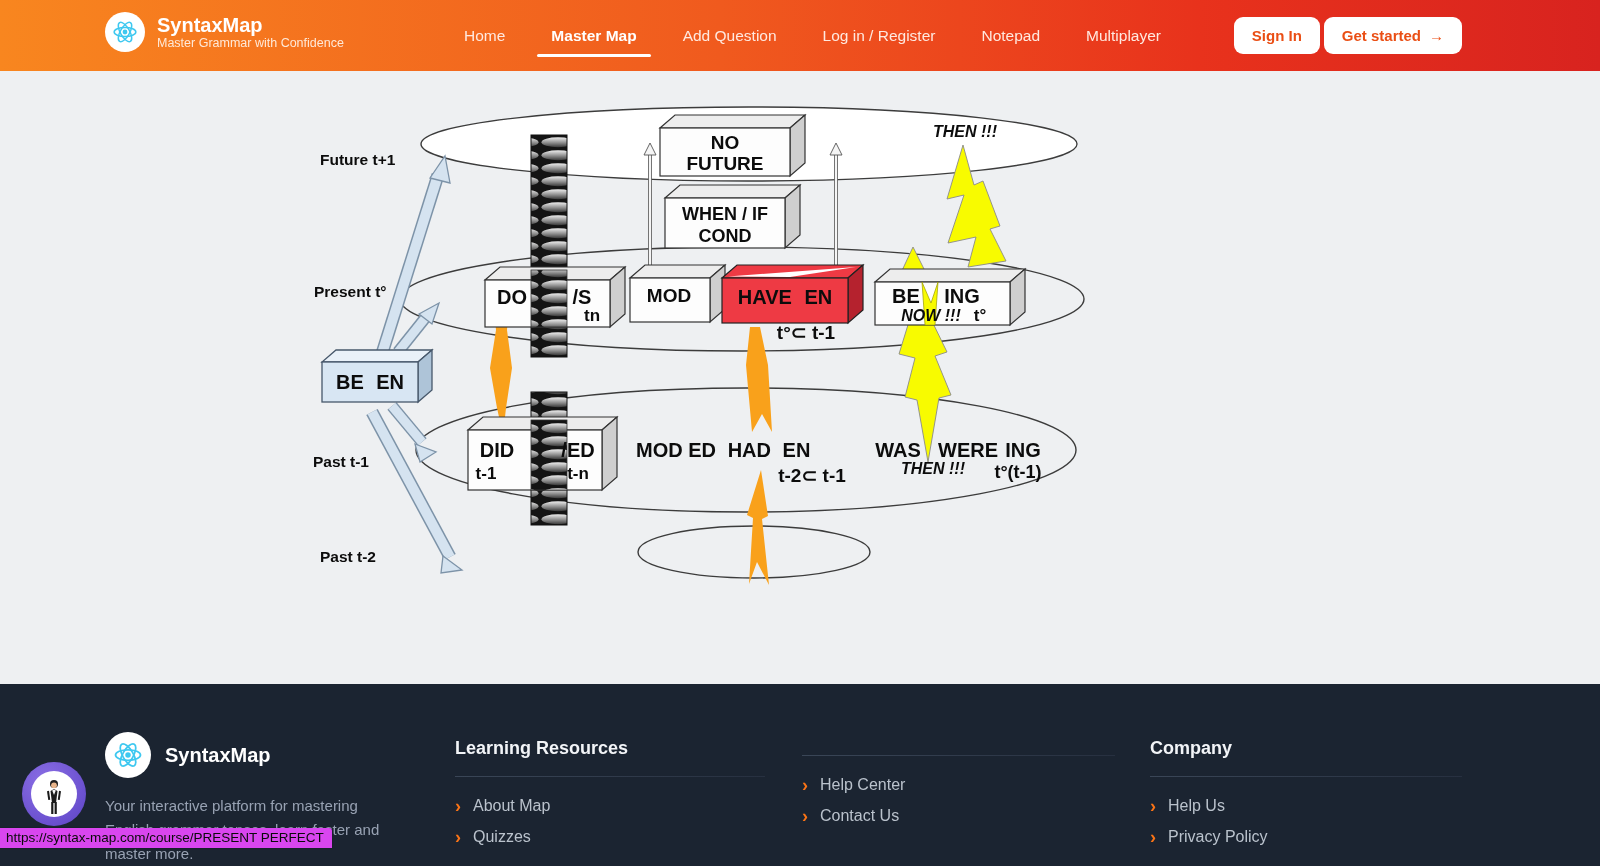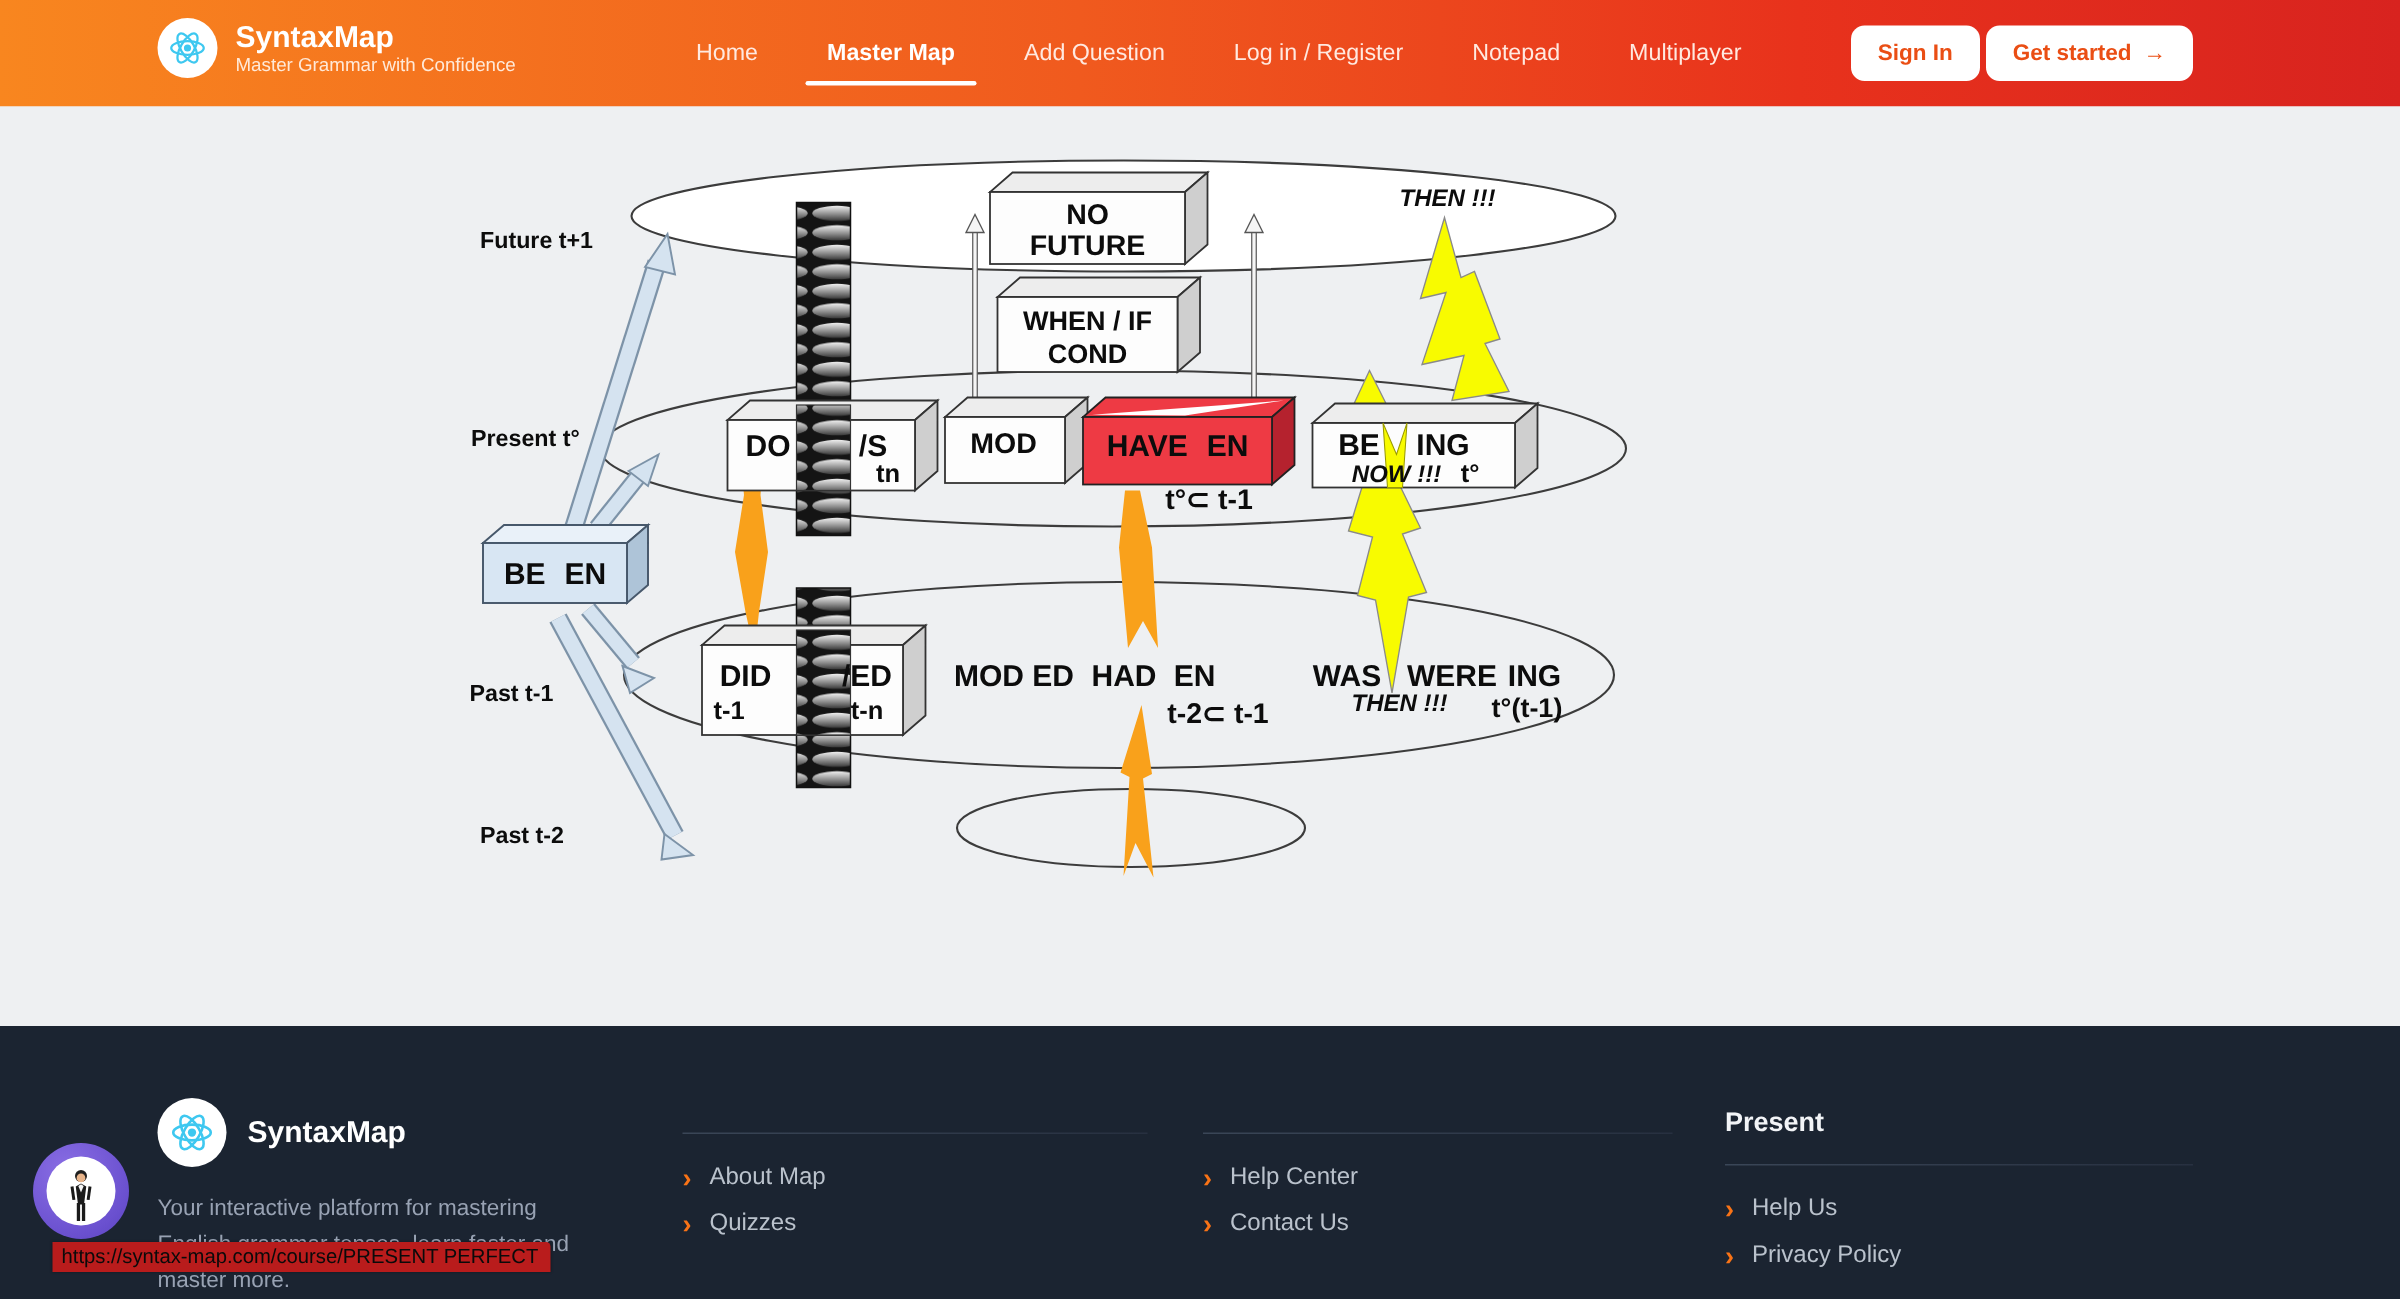--- a/index.html
+++ b/index.html
@@ -39,22 +39,22 @@
   .f-link { display:flex; align-items:center; gap:12px; color:#bac2cc; font-size:16px; text-decoration:none; cursor:pointer; }
   .f-chev { color:#f97316; font-size:18px; font-weight:bold; line-height:16px; }
   .col-lr { left:455px; width:310px; }
   .col-sup { left:802px; width:313px; }
   .col-co { left:1150px; width:312px; }
 
   
   .avatar { position:fixed; left:22px; bottom:40px; width:64px; height:64px; border-radius:50%;
     background:radial-gradient(circle at 35% 30%, #8a6ee4, #6a50cf 70%, #5a43c0); display:flex; align-items:center; justify-content:center; }
   .avatar-inner { width:46px; height:46px; border-radius:50%; background:#fff; display:flex; align-items:flex-end; justify-content:center; overflow:hidden; }
-  .statusbar { position:fixed; left:0; bottom:18px; background:#b91c1c; color:#0a0a0a; font-size:13.5px;
-    padding:2px 8px 3px 6px; border-top-right-radius:3px; box-shadow:0 0 2px rgba(0,0,0,.35); white-space:nowrap;margin-left:35px; }
+  .statusbar { position:fixed; left:0; bottom:18px; background:#d946ef; color:#0a0a0a; font-size:13.5px;
+    padding:2px 8px 3px 6px; border-top-right-radius:3px; box-shadow:0 0 2px rgba(0,0,0,.35); white-space:nowrap; }
 </style>
 </head>
 <body>
 
 <header class="topbar">
   <div class="brand">
     <div class="logo-circle">
       <svg width="26" height="26" viewBox="-12 -12 24 24">
         <circle r="2.2" fill="#3ec8f0"></circle>
         <g fill="none" stroke="#3ec8f0" stroke-width="1.4">
@@ -254,20 +254,21 @@
             <ellipse rx="10" ry="4.2" transform="rotate(60)"></ellipse>
             <ellipse rx="10" ry="4.2" transform="rotate(120)"></ellipse>
         </g>
       </svg>
     </div>
     <div class="f-name">SyntaxMap</div>
   </div>
   <div class="f-desc">Your interactive platform for mastering English grammar tenses, learn faster and master more.</div>
 
   <div class="f-col col-lr">
+    <div class="f-col-title">Learning Resources</div>
     <div class="f-divider"></div>
     <div class="f-list">
       <a class="f-link">
         <span class="f-chev">›</span>
         <span>About Map</span>
         </a>
       <a class="f-link">
         <span class="f-chev">›</span>
         <span>Quizzes</span>
         </a>
@@ -282,21 +283,21 @@
         <span>Help Center</span>
         </a>
       <a class="f-link">
         <span class="f-chev">›</span>
         <span>Contact Us</span>
         </a>
     </div>
   </div>
 
   <div class="f-col col-co">
-    <div class="f-col-title">Present</div>
+    <div class="f-col-title">Company</div>
     <div class="f-divider"></div>
     <div class="f-list">
       <a class="f-link">
         <span class="f-chev">›</span>
         <span>Help Us</span>
         </a>
       <a class="f-link">
         <span class="f-chev">›</span>
         <span>Privacy Policy</span>
         </a>

